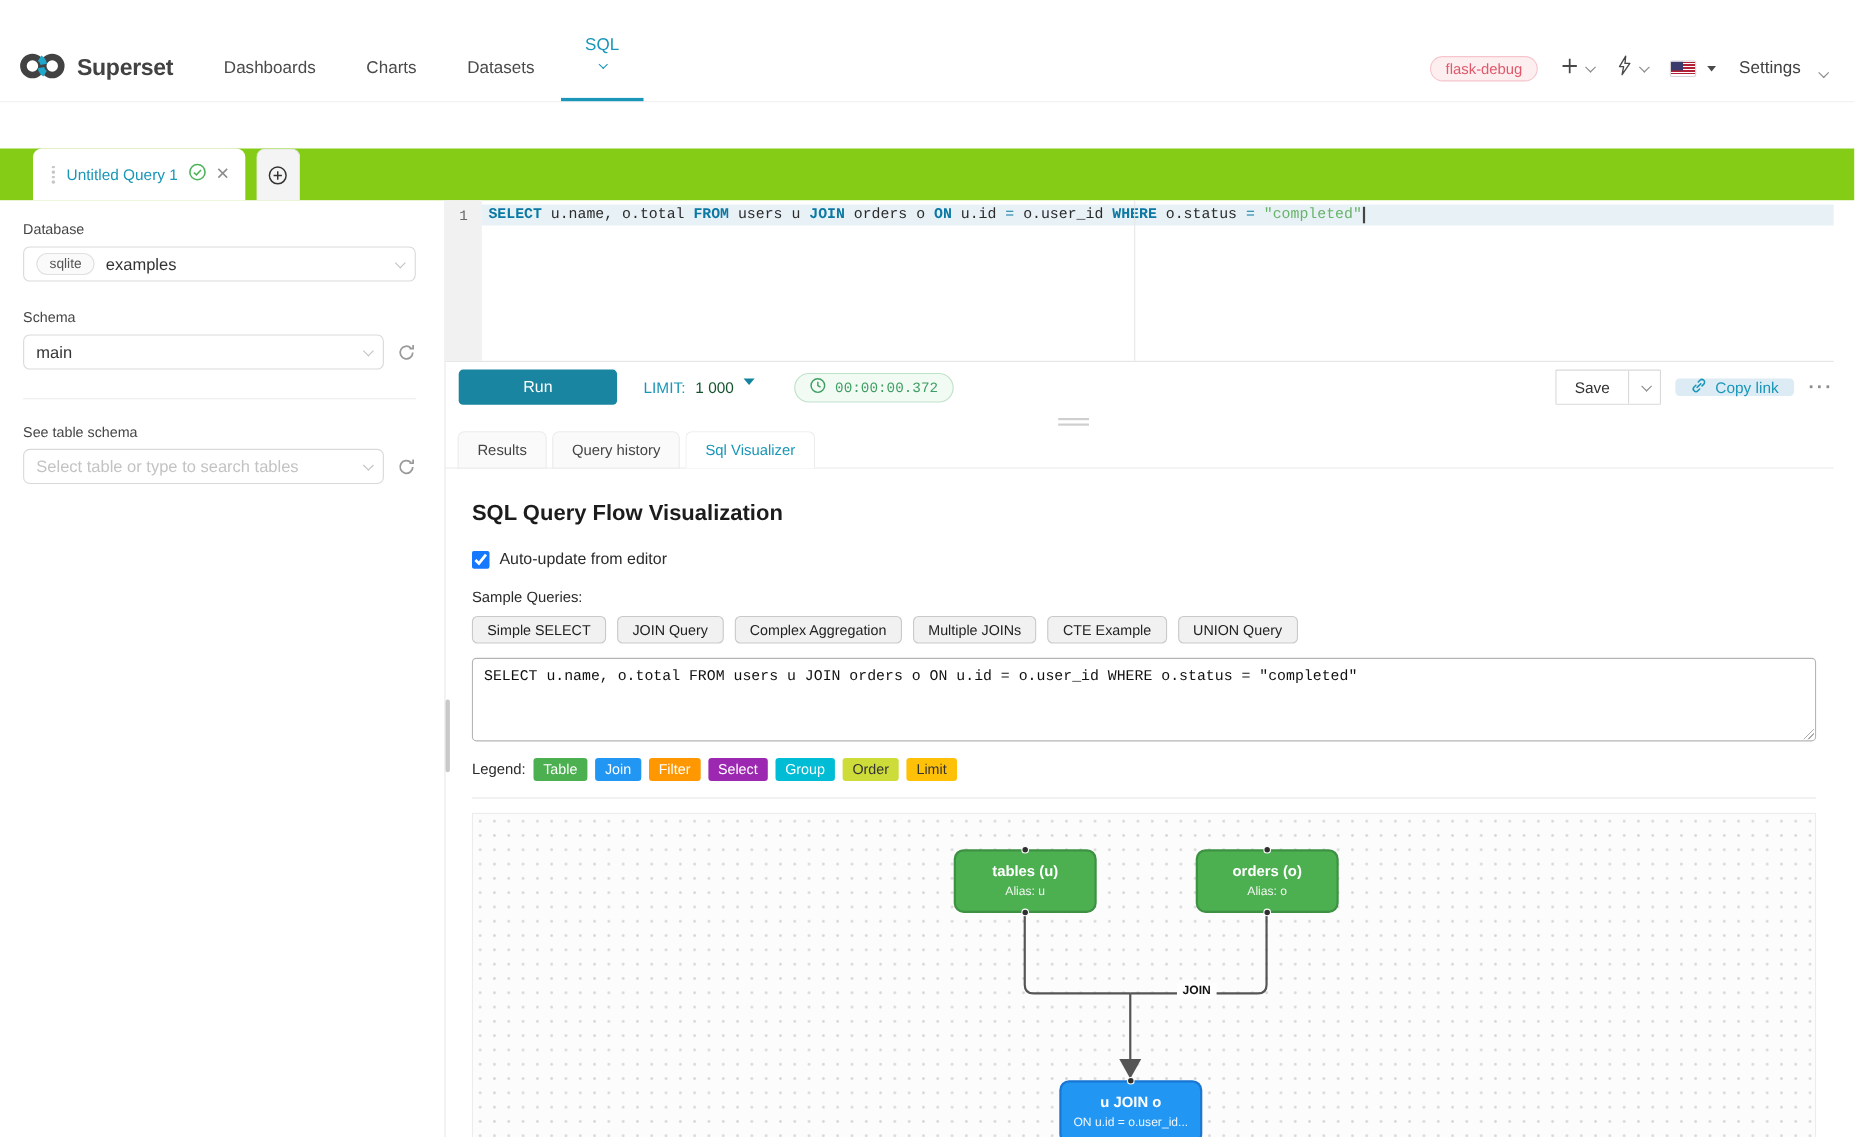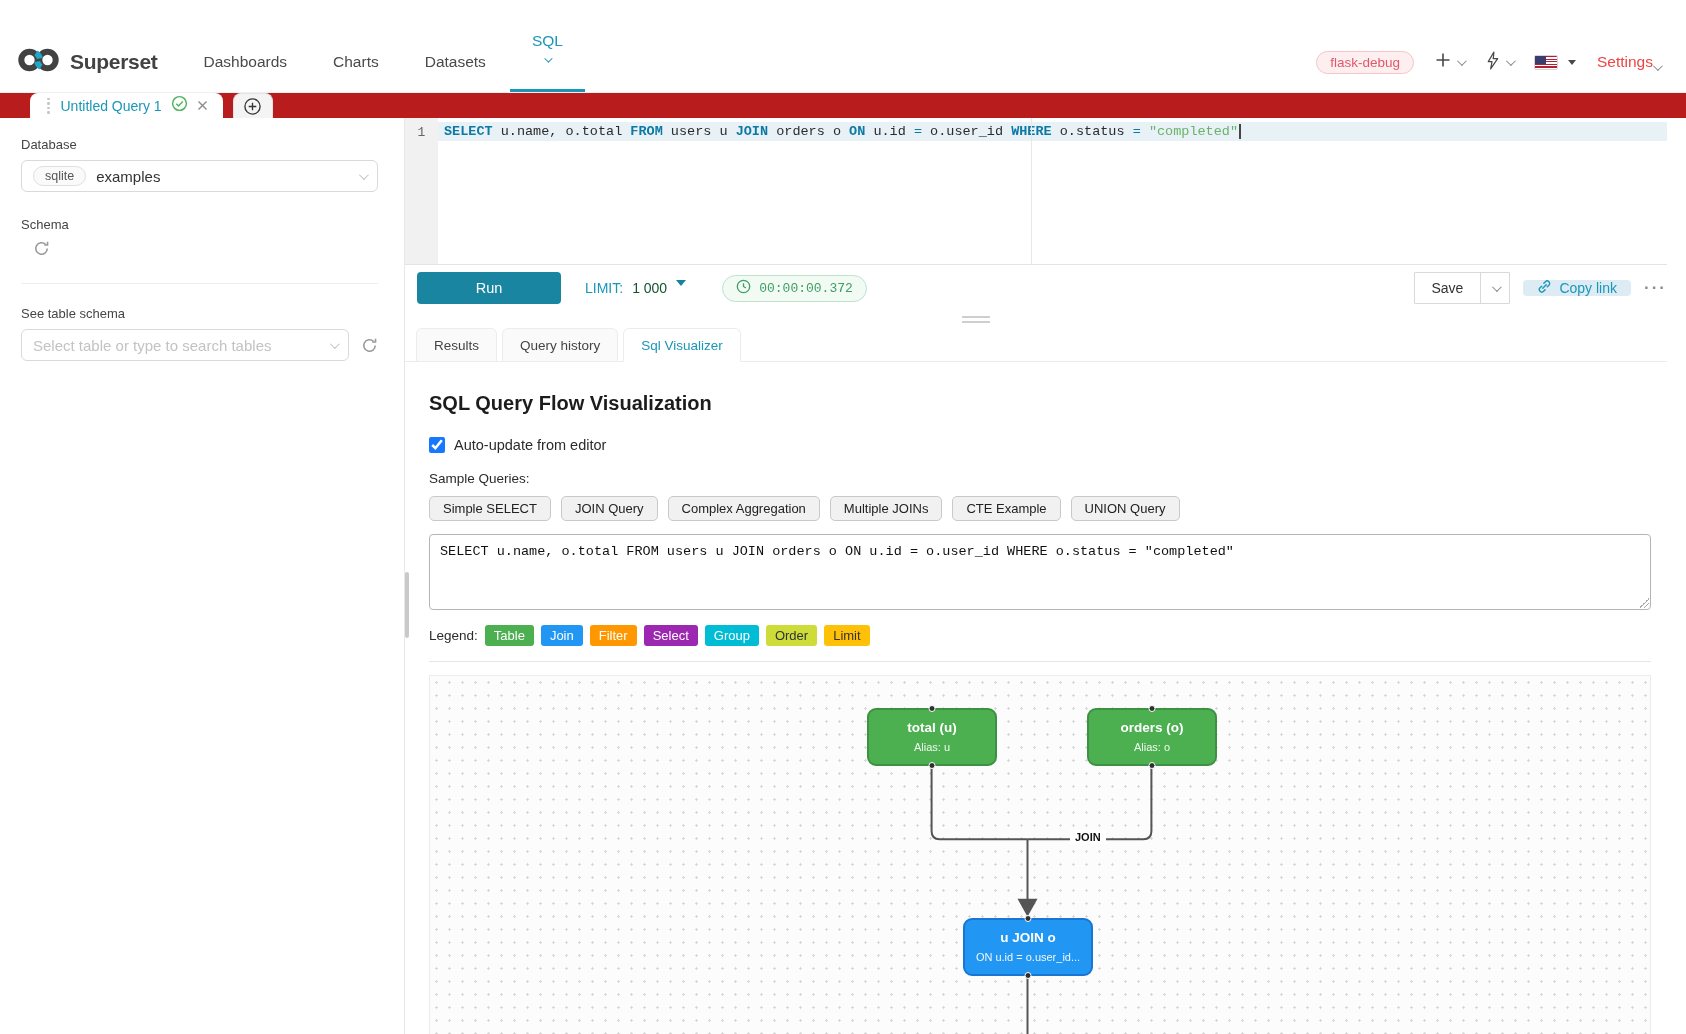--- a/index.html
+++ b/index.html
@@ -19,24 +19,24 @@
   .nav-item.active::after { content:""; position:absolute; left:-20px; right:-20px; bottom:0; height:3px; background:#1a96b8; }
   .nav-right { margin-left:auto; display:flex; align-items:center; gap:21px; }
   .env-tag { font-size:13.5px; color:#e0596a; background:#fdeff0; border:1px solid #f6c4cb; border-radius:13px; padding:3px 13px; }
   .icon-group { display:flex; align-items:center; gap:6px; cursor:pointer; }
   .chev { width:7px; height:7px; border-right:1.6px solid #8c8c8c; border-bottom:1.6px solid #8c8c8c; transform:rotate(45deg) translateY(-2px); }
   .chev.teal { border-color:#1a96b8; width:6px; height:6px; }
   .flag { position:relative; width:24px; height:15px; border:1px solid #d6d6d6; border-radius:2px; overflow:hidden;
           background:repeating-linear-gradient(180deg,#b22234 0 1.3px,#fff 1.3px 2.6px); }
   .flag::after { content:""; position:absolute; left:0; top:0; width:11px; height:8px; background:#3c3b6e; }
   .flag-caret { width:0; height:0; border-left:4px solid transparent; border-right:4px solid transparent; border-top:5px solid #4a4a4a; margin-left:4px; }
-  .settings { display:flex; align-items:flex-end; gap:0; font-size:15.5px; color:#ef4444; cursor:pointer; }
+  .settings { display:flex; align-items:flex-end; gap:16px; font-size:15.5px; color:#404040; cursor:pointer; }
 
   
-  .tabstrip { height:25px; background:#b91c1c; display:flex; align-items:stretch; padding-left:30px; }
+  .tabstrip { height:47px; background:#84cc16; display:flex; align-items:stretch; padding-left:30px;margin-top:42px; }
   .query-tab { display:flex; align-items:center; gap:9px; background:#fff; border-radius:8px 8px 0 0; padding:0 15px; cursor:pointer; }
   .drag-dots { display:flex; flex-direction:column; gap:2px; padding:2px; cursor:grab; }
   .drag-dots i { width:2.5px; height:2.5px; border-radius:50%; background:#c6c6c6; }
   .query-tab-title { font-size:14px; color:#1a96b8; }
   .newtab { width:40px; margin-left:10px; background:#f4f4f4; border:1px solid #e4e4e4; border-bottom:none; border-radius:8px 8px 0 0; display:flex; align-items:center; justify-content:center; cursor:pointer; }
 
   
   .workspace { display:flex; height:932px; }
   .sidebar { width:405px; border-right:1px solid #e8e8e8; padding:19px 26px 0 21px; }
   .side-label { font-size:13px; color:#454545; }
@@ -212,20 +212,24 @@
     <aside class="sidebar">
       <div class="side-label">Database</div>
       <div class="sel">
         <span class="engine-pill">sqlite</span>
         <span class="val">examples</span>
         <span class="chev"></span>
       </div>
 
       <div class="side-label" style="margin-top:25px;">Schema</div>
       <div class="sel-row">
+        <div class="sel">
+          <span class="val">main</span>
+          <span class="chev"></span>
+        </div>
         <span class="refresh-btn">
           <svg width="17" height="17" viewBox="0 0 16 16">
               <path d="M13.4 8 a5.4 5.4 0 1 1 -1.6 -3.85" fill="none" stroke="#9a9a9a" stroke-width="1.5"></path>
               <path d="M13.7 1.6 v3.1 h-3.1" fill="none" stroke="#9a9a9a" stroke-width="1.5"></path>
             </svg>
         </span>
       </div>
 
       <hr class="side-divider">
 
@@ -352,21 +356,21 @@
           <svg class="edges" viewBox="0 0 1221 380" preserveAspectRatio="none">
             <path d="M502 87 V156 Q502 164 510 164 H598" fill="none" stroke="#555" stroke-width="2"></path>
             <path d="M722 87 V156 Q722 164 714 164 H598" fill="none" stroke="#555" stroke-width="2"></path>
             <path d="M598 164 V226" fill="none" stroke="#555" stroke-width="2"></path>
             <polygon points="588,224 608,224 598,242" fill="#555"></polygon>
             <path d="M598 300 V380" fill="none" stroke="#555" stroke-width="2"></path>
           </svg>
 
           <div class="node node-users" style="background-color: rgb(76, 175, 80);">
             <span class="handle top"></span>
-            <div class="node-title">total (u)</div>
+            <div class="node-title">tables (u)</div>
             <div class="node-sub">Alias: u</div>
             <span class="handle bottom"></span>
           </div>
 
           <div class="node node-orders" style="background-color: rgb(76, 175, 80);">
             <span class="handle top"></span>
             <div class="node-title">orders (o)</div>
             <div class="node-sub">Alias: o</div>
             <span class="handle bottom"></span>
           </div>

